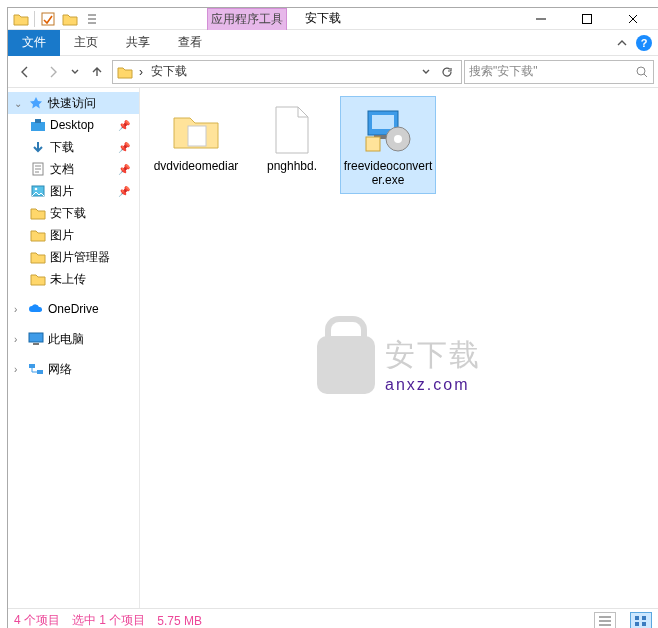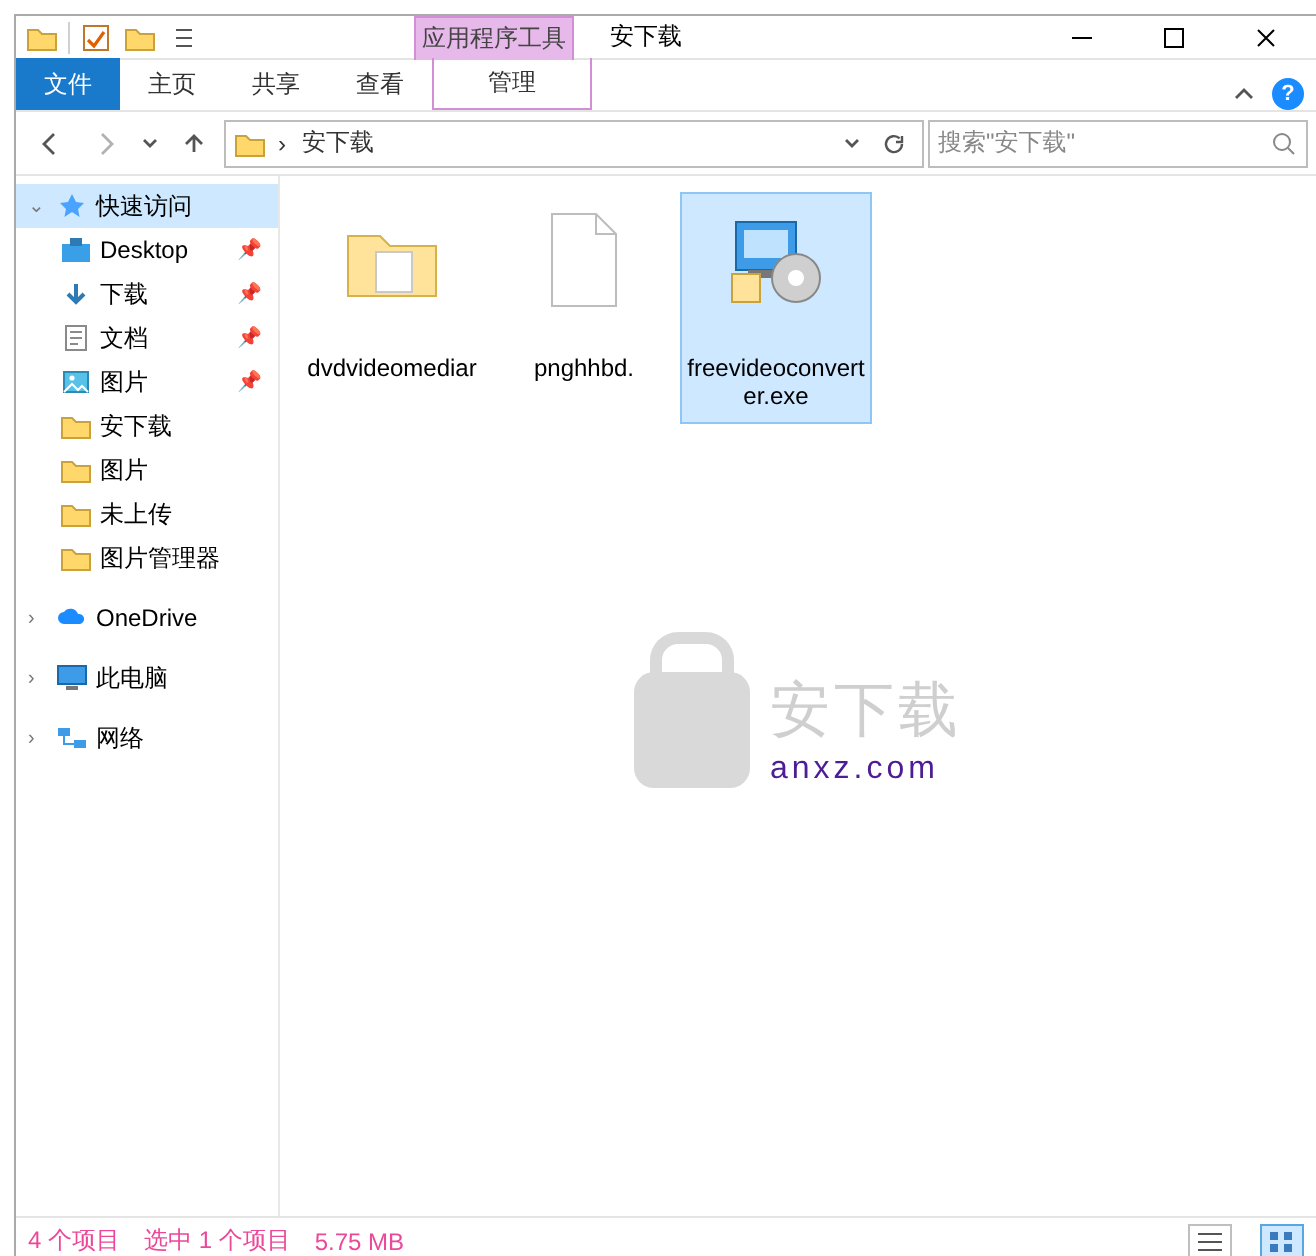--- a/index.html
+++ b/index.html
@@ -11,21 +11,21 @@
   .qat{height:22px;display:flex;align-items:center;border-bottom:1px solid #e4e4e4;padding:0 2px}
   .qat-ico{width:18px;height:18px;margin:0 2px;display:flex;align-items:center;justify-content:center}
   .qat-sep{width:1px;height:16px;background:#d0d0d0;margin:0 2px}
   .context-tab-hdr{width:80px;height:22px;background:#e7b8ea;text-align:center;font-size:12px;color:#444;
     display:flex;align-items:center;justify-content:center;margin-left:104px;border:1px solid #d38fd6;border-bottom:none}
   .title-tx{margin-left:18px;color:#000}
   .win-ctrls{margin-left:auto;display:flex}
   .win-btn{width:46px;height:22px;display:flex;align-items:center;justify-content:center;color:#222}
 
   
-  .ribbon{height:26px;display:flex;align-items:flex-end;border-bottom:1px solid #e4e4e4;position:relative}
+  .ribbon{height:26px;display:flex;align-items:center;border-bottom:1px solid #e4e4e4;position:relative}
   .tab{padding:0 14px;height:26px;display:flex;align-items:center;font-size:12px;color:#333}
   .tab.file{background:#1979ca;color:#fff}
   .tab.context{border:1px solid #d38fd6;border-top:none;text-align:center;width:80px;justify-content:center;margin-left:0}
   .ribbon-right{margin-left:auto;display:flex;align-items:center;padding-right:6px;color:#666}
   .help-circle{width:16px;height:16px;border-radius:50%;background:#1a8cff;color:#fff;font-weight:bold;font-size:11px;
     display:flex;align-items:center;justify-content:center;margin-left:8px}
 
   
   .addr{height:32px;display:flex;align-items:center;border-bottom:1px solid #e4e4e4;padding:2px 4px;gap:2px}
   .nav-btn{width:26px;height:26px;border-radius:3px;display:flex;align-items:center;justify-content:center;color:#555}
@@ -39,21 +39,21 @@
   .body{flex:1;display:flex;min-height:0}
   .nav{width:132px;border-right:1px solid #e8e8e8;padding-top:4px;overflow:hidden}
   .nav-item{height:22px;display:flex;align-items:center;padding-left:6px;gap:4px;color:#000}
   .nav-item.sub{padding-left:22px}
   .nav-item.sel{background:#cde8ff}
   .tree-exp{width:10px;color:#7a7a7a;font-size:10px}
   .pin{color:#9a9a9a;font-size:10px;margin-left:auto;margin-right:8px}
   .nav-ico{width:16px;height:16px;display:flex;align-items:center;justify-content:center}
 
   .content{flex:1;position:relative;padding:8px;display:flex;flex-wrap:wrap;align-content:flex-start}
-  .item{width:96px;display:flex;flex-direction:column;align-items:center;padding:6px 2px;text-align:center;border:1px solid transparent;gap:20px}
+  .item{width:96px;display:flex;flex-direction:column;align-items:center;padding:6px 2px;text-align:center;border:1px solid transparent;gap:2px}
   .item.sel{background:#cde8ff;border-color:#8ec7f5}
   .item .ico{width:54px;height:54px;display:flex;align-items:center;justify-content:center}
   .item .lbl{font-size:12px;line-height:14px;word-break:break-all;max-width:90px}
 
   .watermark{position:absolute;left:50%;top:50%;transform:translate(-50%,-22%);
     display:flex;align-items:center;gap:10px;color:#d4d4d4;pointer-events:none}
   .wm-lock{width:58px;height:58px;border-radius:10px;background:#d9d9d9;position:relative}
   .wm-lock::before{content:"";position:absolute;width:30px;height:24px;border:6px solid #d9d9d9;border-bottom:none;
     border-radius:14px 14px 0 0;left:8px;top:-20px}
   .wm-txt .cn{font-size:30px;color:#cfcfcf;letter-spacing:2px}
@@ -117,21 +117,20 @@
           </svg>
         </div>
     </div>
   </div>
 
   <div class="ribbon">
     <div class="tab file">文件</div>
     <div class="tab">主页</div>
     <div class="tab">共享</div>
     <div class="tab">查看</div>
-    <div class="tab context">管理</div>
     <div class="ribbon-right">
       <span>
         <svg width="12" height="12">
             <path d="M2 8l4-4 4 4" class="arrow"></path>
           </svg>
       </span>
       <div class="help-circle">?</div>
     </div>
   </div>
 
@@ -256,29 +255,29 @@
               </svg>
             </span>
             <span>图片</span>
           </div>
           <div class="nav-item sub">
             <span class="nav-ico">
               <svg width="16" height="14">
                 <path class="folder-ico" d="M1 3h5l2 2h7v8H1z"></path>
               </svg>
             </span>
-            <span>未上传</span>
+            <span>图片管理器</span>
           </div>
           <div class="nav-item sub">
             <span class="nav-ico">
               <svg width="16" height="14">
                 <path class="folder-ico" d="M1 3h5l2 2h7v8H1z"></path>
               </svg>
             </span>
-            <span>图片管理器</span>
+            <span>未上传</span>
           </div>
         </div>
 
       <div style="height:8px"></div>
       <div class="nav-item">
         <span class="tree-exp">›</span>
         <span class="nav-ico">
             <svg width="16" height="12">
               <path d="M4 9a3 3 0 010-6 4 4 0 017 1 2.5 2.5 0 011 5H4z" fill="#1a8cff"></path>
             </svg>

